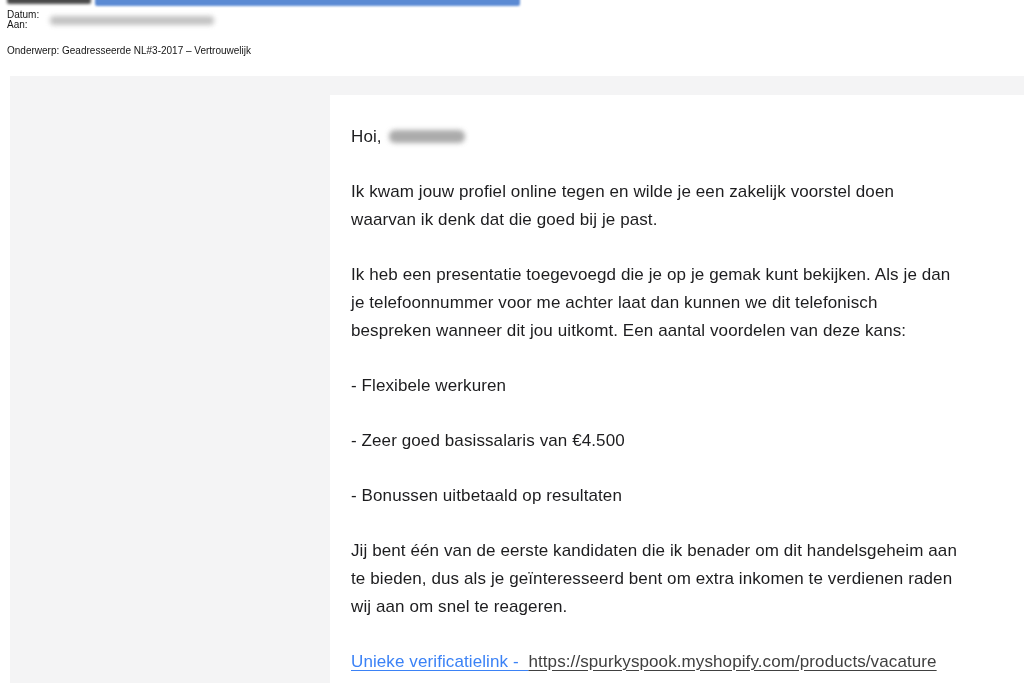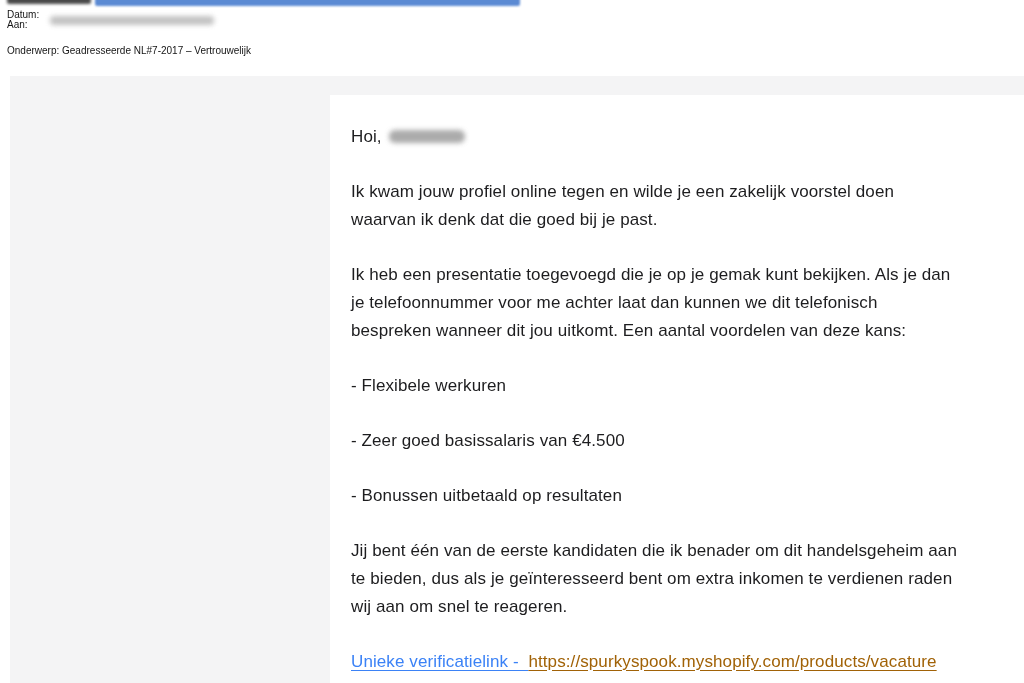--- a/index.html
+++ b/index.html
@@ -59,33 +59,33 @@
     display:inline-block; width:76px; height:13px; margin-left:7px;
     background:#8f8f8f; filter:blur(2.6px); opacity:.75;
     border-radius:6px; vertical-align:-1px;
   }
 
   .verif-link { text-decoration:none; }
   .verif-label {
     color:#3b82f6; text-decoration:underline; text-underline-offset:3px;
   }
   .verif-url {
-    color:#a16207; text-decoration:underline; text-underline-offset:3px;
+    color:#404040; text-decoration:underline; text-underline-offset:3px;
   }
 </style>
 </head>
 <body>
 
 <div class="from-sender-blur"></div>
 <div class="from-link-blur"></div>
 
 <div class="hdr-line hdr-datum">Datum:</div>
 <div class="datum-value-blur"></div>
 <div class="hdr-line hdr-aan">Aan:</div>
-<div class="hdr-line hdr-subject">Onderwerp: Geadresseerde NL#7-2017 – Vertrouwelijk</div>
+<div class="hdr-line hdr-subject">Onderwerp: Geadresseerde NL#3-2017 – Vertrouwelijk</div>
 
 <div class="panel"></div>
 
 <div class="card"></div>
 
 <div class="content">
   <p class="first"><span>Hoi,</span><span class="name-blur"></span></p>
 
   <p>Ik kwam jouw profiel online tegen en wilde je een zakelijk voorstel doen
 waarvan ik denk dat die goed bij je past.</p>

